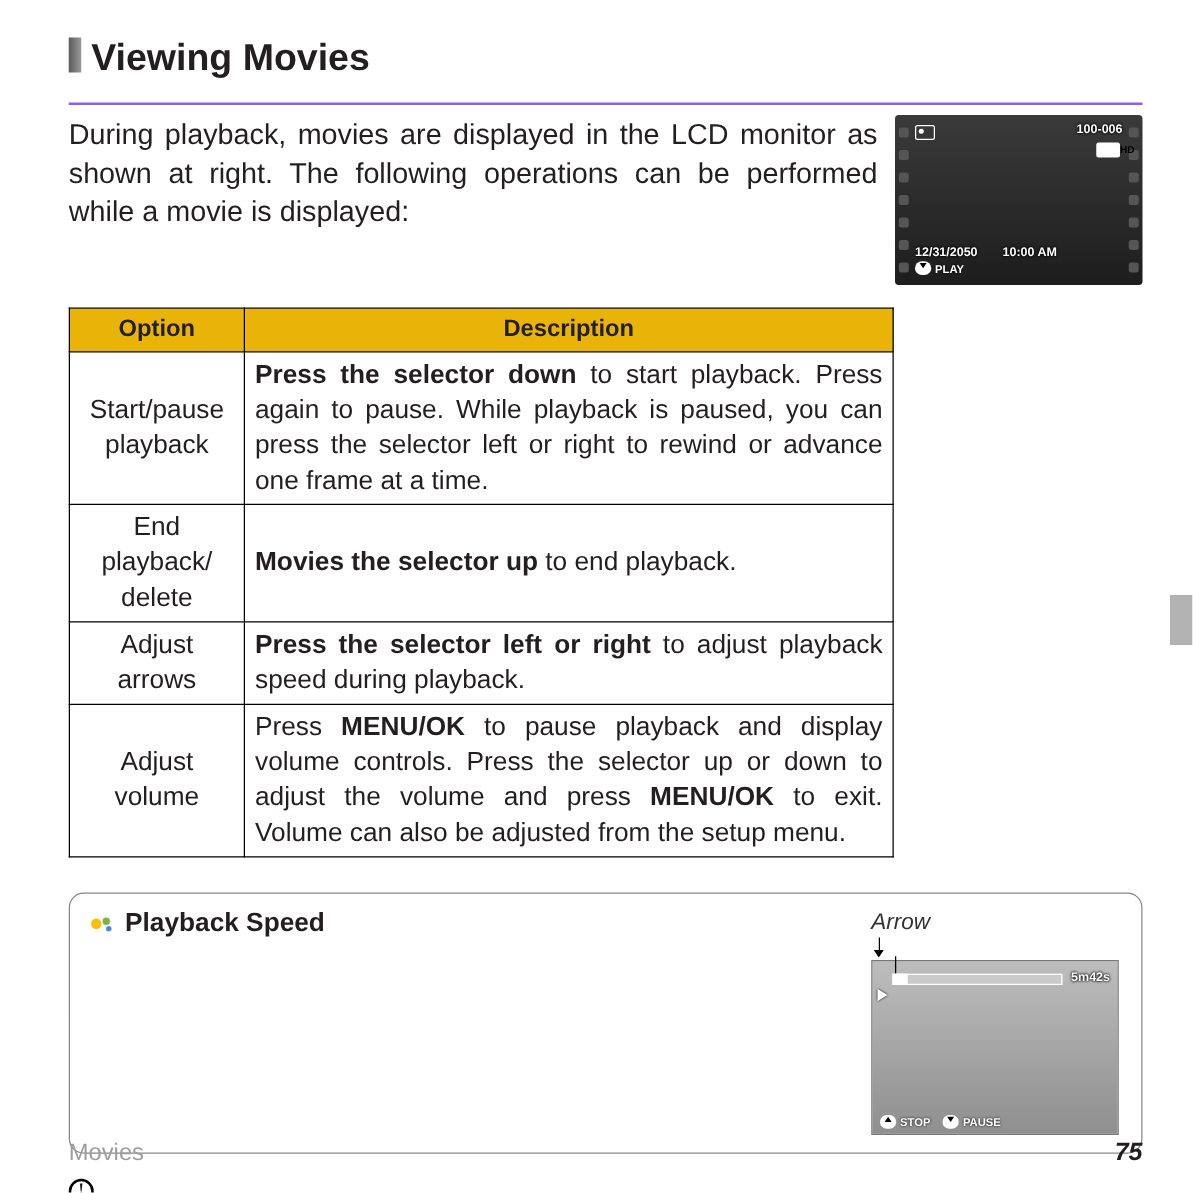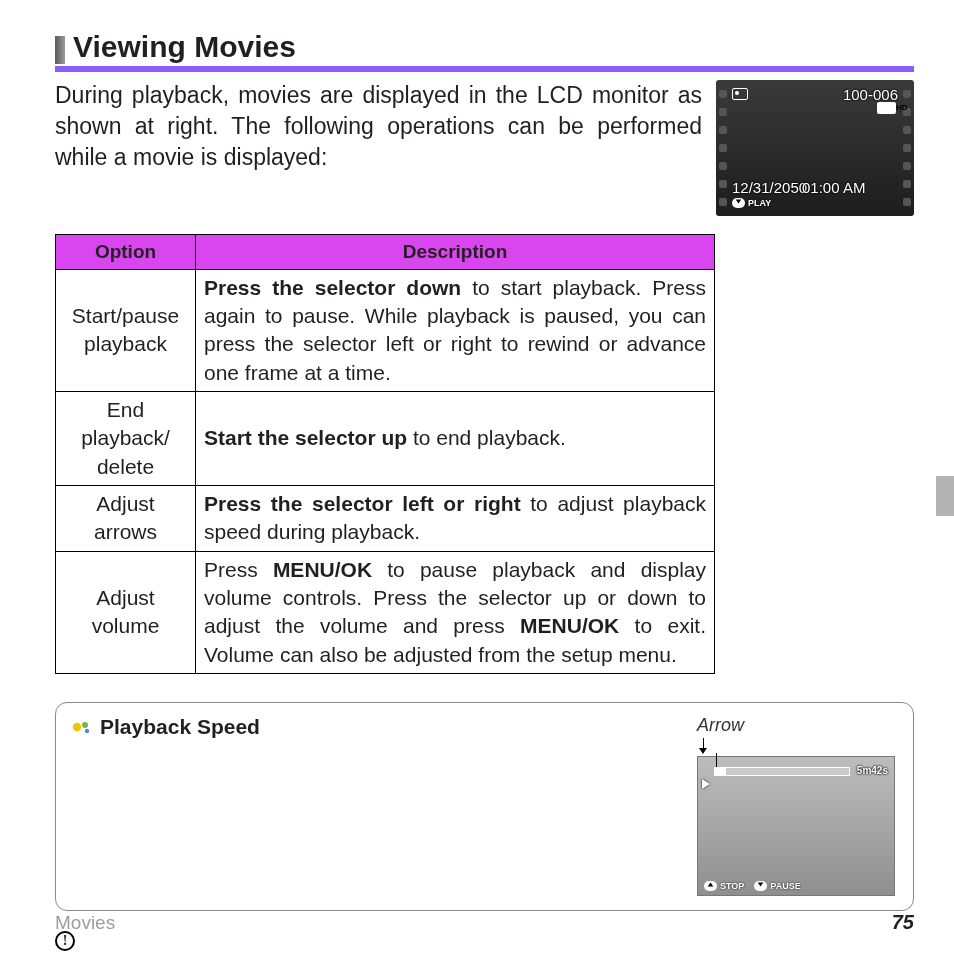--- a/index.html
+++ b/index.html
@@ -1,38 +1,38 @@
 <!DOCTYPE html>
 <html><head>
 <meta charset="utf-8">
 <style>
   * { box-sizing: border-box; margin: 0; padding: 0; }
   html, body { width: 954px; height: 954px; background: #fff; font-family: "Segoe UI", Arial, sans-serif; color: #231f20; }
   .page { position: relative; width: 954px; height: 954px; padding: 30px 40px 0 55px; }
   .side-tab { position: absolute; right: 0; top: 476px; width: 18px; height: 40px; background: #b3b3b3; }
-  .heading { display: flex; align-items: flex-end; border-bottom: 6px solid #8b5cf6; padding-bottom: 2px; margin-bottom: 8px; }
+  .heading { display: flex; align-items: flex-start; border-bottom: 2px solid #8b5cf6; padding-bottom: 18px; margin-bottom: 8px; }
   .heading-bar { width: 10px; height: 28px; background: linear-gradient(to right,#5a5a5a,#9b9b9b); margin-right: 8px; }
   .heading-text { font-size: 30px; font-weight: 700; }
   .intro-row { display: flex; gap: 14px; align-items: flex-start; }
   .intro-text { flex: 1; font-size: 23px; line-height: 1.35; text-align: justify; }
   .lcd { position: relative; width: 198px; flex: none; }
   .lcd-frame { position: relative; width: 198px; height: 136px; background: linear-gradient(to bottom,#3a3a3a,#1d1d1d); border-radius: 3px; padding: 6px 14px; }
   .lcd-notch { position: absolute; width: 8px; height: 8px; background: #555; border-radius: 2px; }
   .lcd-inner { position: absolute; left: 14px; right: 14px; top: 6px; bottom: 6px; }
-  .lcd-text { position: absolute; color: #fff; font-size: 15px; font-weight: 400; text-shadow: 0 0 2px #000, 0 0 2px #000; white-space: nowrap; }
+  .lcd-text { position: absolute; color: #fff; font-size: 10px; font-weight: 700; text-shadow: 0 0 2px #000, 0 0 2px #000; white-space: nowrap; }
   .movie-icon { position: absolute; top: 2px; left: 2px; width: 16px; height: 12px; border: 1px solid #fff; border-radius: 2px; }
   .movie-icon::before { content:""; position:absolute; top:2px; left:2px; width:4px; height:4px; background:#fff; border-radius:50%; }
   .hd-badge { position:absolute; top:16px; right:4px; width:16px; height:12px; background:#fff; color:#000; font-size:8px; font-weight:700; text-align:center; line-height:12px; border-radius:2px;padding-left:19px; }
   .play-pill { position:absolute; bottom:2px; left:2px; display:flex; align-items:center; gap:3px; }
   .pill { background:#fff; color:#000; border-radius:6px; font-size:7px; font-weight:700; padding:0 3px; line-height:10px; }
   .pill svg { width:7px; height:7px; }
   .play-lbl { color:#fff; font-size:9px; font-weight:700; text-shadow:0 0 2px #000; }
 
   table.opt { width: 660px; border-collapse: collapse; margin-top: 18px; font-size: 21px; line-height: 1.35; }
-  table.opt th { background: #d946ef; border: 1px solid #000; font-weight: 700; font-size: 19px; padding: 4px 16px; }
+  table.opt th { background: #eab308; border: 1px solid #000; font-weight: 700; font-size: 19px; padding: 4px 16px; }
   table.opt td { border: 1px solid #000; padding: 4px 8px; vertical-align: middle; }
   table.opt td.col1 { text-align: center; width: 140px; }
   table.opt td.col2 { text-align: justify; }
   .b { font-weight: 700; }
 
   .note-box { position: relative; margin-top: 28px; border: 1px solid #888; border-radius: 12px; padding: 12px 16px 14px; display:flex; gap:14px; }
   .note-left { flex:1; }
   .note-icon { display:inline-flex; align-items:center; margin-right:6px; }
   .note-title { font-size: 21px; font-weight: 700; display:flex; align-items:center; }
   .note-body { font-size: 21px; text-align: justify; line-height:1.35; margin-top:2px; }
@@ -87,21 +87,21 @@
         <div class="lcd-notch" style="right:3px; top:46px"></div>
         <div class="lcd-notch" style="right:3px; top:64px"></div>
         <div class="lcd-notch" style="right:3px; top:82px"></div>
         <div class="lcd-notch" style="right:3px; top:100px"></div>
         <div class="lcd-notch" style="right:3px; top:118px"></div>
         <div class="lcd-inner">
           <div class="movie-icon"></div>
           <div class="lcd-text" style="top:0; right:2px">100-006</div>
           <div class="hd-badge">HD</div>
           <div class="lcd-text" style="bottom:14px; left:2px">12/31/2050</div>
-          <div class="lcd-text" style="bottom:14px; left:72px">01:00 AM</div>
+          <div class="lcd-text" style="bottom:14px; left:72px">10:00 AM</div>
           <div class="play-pill">
             <span class="pill">
               <svg viewBox="0 0 10 10">
                   <polygon points="1,2 9,2 5,8" fill="#000"></polygon>
                 </svg>
             </span>
             <span class="play-lbl">PLAY</span>
           </div>
         </div>
       </div>
@@ -115,21 +115,21 @@
         <th>Description</th>
       </tr>
     </thead>
     <tbody id="tbody">
         <tr>
           <td class="col1">Start/pause playback</td>
           <td class="col2"><span class="b">Press the selector down</span> to start playback. Press again to pause. While playback is paused, you can press the selector left or right to rewind or advance one frame at a time.</td>
         </tr>
         <tr>
           <td class="col1">End playback/<br>delete</td>
-          <td class="col2"><span class="b">Start the selector up</span> to end playback.</td>
+          <td class="col2"><span class="b">Movies the selector up</span> to end playback.</td>
         </tr>
         <tr>
           <td class="col1">Adjust arrows</td>
           <td class="col2"><span class="b">Press the selector left or right</span> to adjust playback speed during playback.</td>
         </tr>
         <tr>
           <td class="col1">Adjust volume</td>
           <td class="col2">Press <span class="b">MENU/OK</span> to pause playback and display volume controls. Press the selector up or down to adjust the volume and press <span class="b">MENU/OK</span> to exit. Volume can also be adjusted from the setup menu.</td>
         </tr>
       </tbody>

